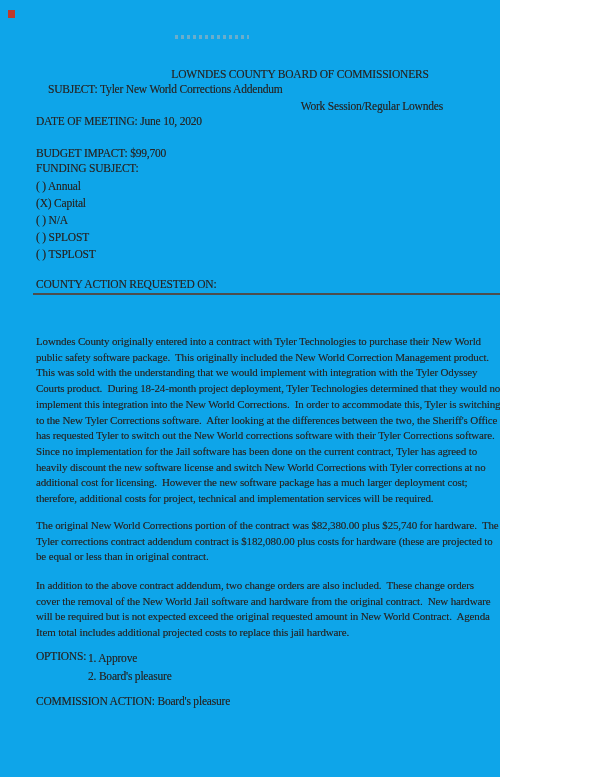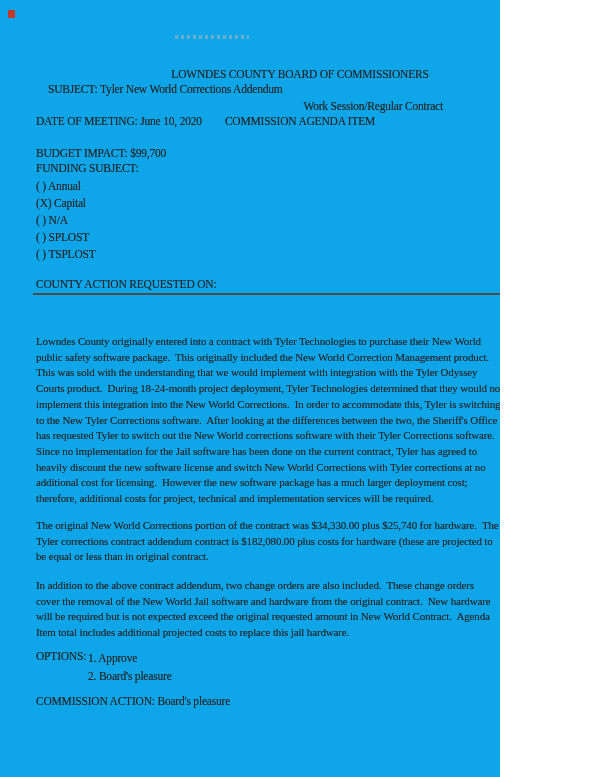--- a/index.html
+++ b/index.html
@@ -61,26 +61,25 @@
 </head>
 <body>
 
 <div class="page">
 
   <div class="red-mark" style="background: rgb(192, 57, 43);"></div>
   <div class="scan-artifact"></div>
 
   <div class="txt caps doc-title">
     <div>LOWNDES COUNTY BOARD OF COMMISSIONERS</div>
-    <div>COMMISSION AGENDA ITEM</div>
   </div>
 
   <div class="txt caps subject-line">SUBJECT: Tyler New World Corrections Addendum</div>
 
-  <div class="txt caps session-line">Work Session/Regular Contract</div>
+  <div class="txt caps session-line">Work Session/Regular Lowndes</div>
 
   <div class="txt caps date-line">DATE OF MEETING: June 10, 2020</div>
 
   <div class="txt caps budget-line">BUDGET IMPACT: $99,700</div>
 
   <div class="txt caps funding-label">FUNDING SUBJECT:</div>
 
   <div class="txt funding-opt opt-annual">( ) Annual</div>
   <div class="txt funding-opt opt-capital">(X) Capital</div>
   <div class="txt funding-opt opt-na">( ) N/A</div>
@@ -95,21 +94,21 @@
 public safety software package.  This originally included the New World Correction Management product.
 This was sold with the understanding that we would implement with integration with the Tyler Odyssey
 Courts product.  During 18-24-month project deployment, Tyler Technologies determined that they would not
 implement this integration into the New World Corrections.  In order to accommodate this, Tyler is switching
 to the New Tyler Corrections software.  After looking at the differences between the two, the Sheriff's Office
 has requested Tyler to switch out the New World corrections software with their Tyler Corrections software.
 Since no implementation for the Jail software has been done on the current contract, Tyler has agreed to
 heavily discount the new software license and switch New World Corrections with Tyler corrections at no
 additional cost for licensing.  However the new software package has a much larger deployment cost;
 therefore, additional costs for project, technical and implementation services will be required.</div>
-  <div class="txt body-text para-2">The original New World Corrections portion of the contract was $34,330.00 plus $25,740 for hardware.  The
+  <div class="txt body-text para-2">The original New World Corrections portion of the contract was $82,380.00 plus $25,740 for hardware.  The
 Tyler corrections contract addendum contract is $182,080.00 plus costs for hardware (these are projected to
 be equal or less than in original contract.</div>
   <div class="txt body-text para-3">In addition to the above contract addendum, two change orders are also included.  These change orders
 cover the removal of the New World Jail software and hardware from the original contract.  New hardware
 will be required but is not expected exceed the original requested amount in New World Contract.  Agenda
 Item total includes additional projected costs to replace this jail hardware.</div>
 
   <div class="txt caps options-label">OPTIONS:</div>
   <div class="txt options-list">1. Approve
 2. Board's pleasure</div>

